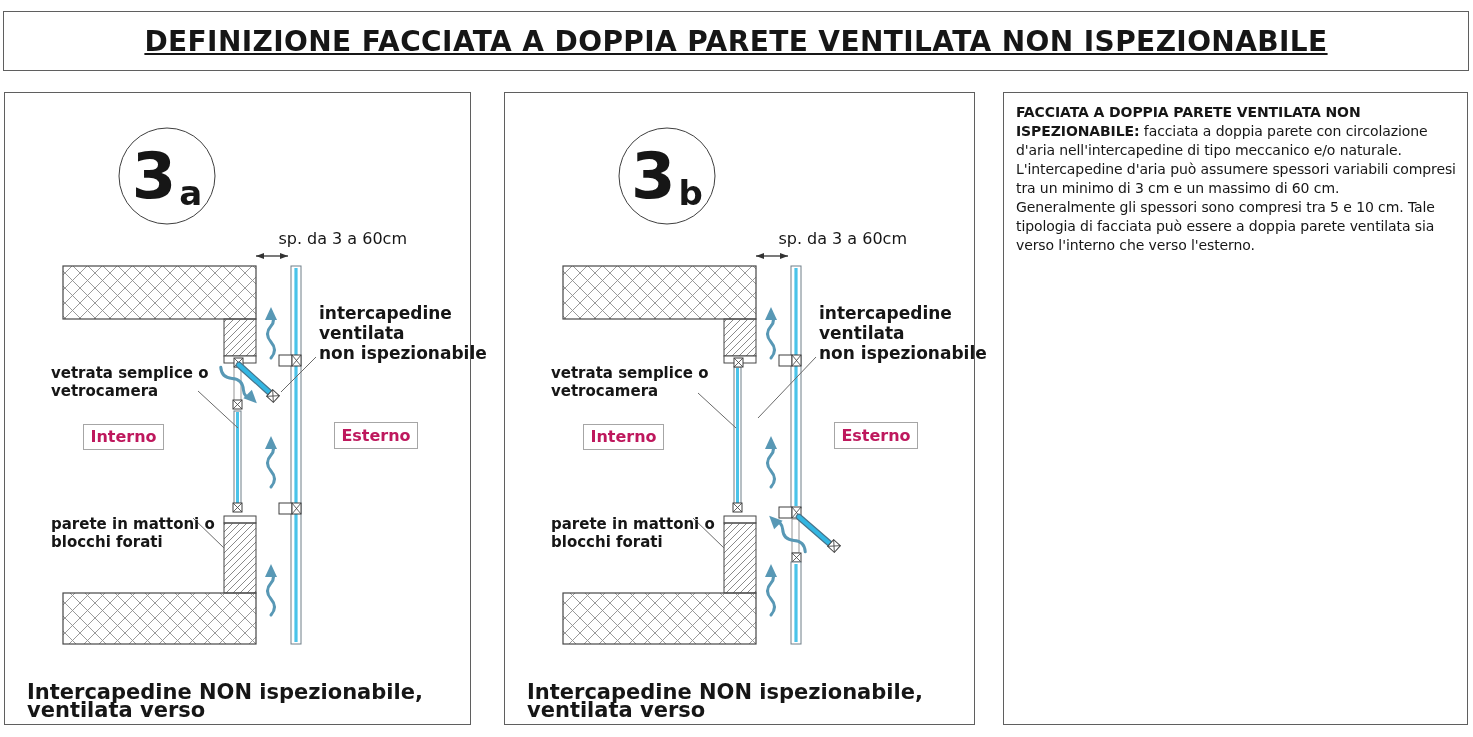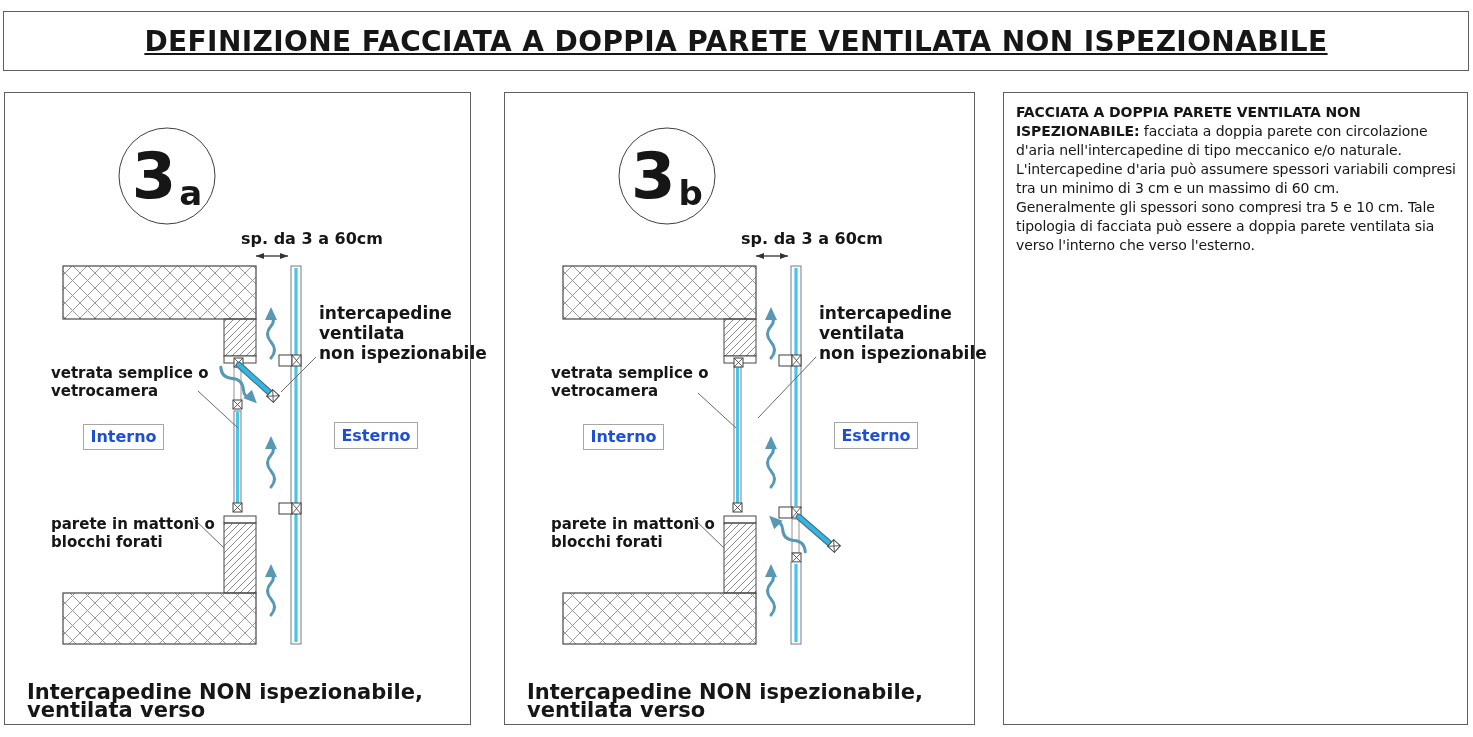--- a/index.html
+++ b/index.html
@@ -10,25 +10,25 @@
   #title-bar .t{font-size:28px;font-weight:600;letter-spacing:0.4px;white-space:nowrap;text-decoration:underline;}
   .panel{top:92px;height:633px;}
   #panel-a{left:4px;width:467px;}
   #panel-b{left:504px;width:471px;}
   #panel-def{left:1003px;width:465px;padding:10px 10px 0 12px;}
   .panel svg{position:absolute;left:0;top:0;}
   .ov{position:absolute;line-height:1.2;}
   .badge{left:114px;top:35px;width:96px;height:96px;display:flex;align-items:center;justify-content:center;}
   .badge .num{font-size:64px;font-weight:600;line-height:1;}
   .badge .ltr{font-size:34px;font-weight:600;line-height:1;margin:34px 0 0 3px;}
-  .dim-label{left:236px;top:136px;width:166px;text-align:left;font-size:16px;font-weight:700;white-space:nowrap;}
+  .dim-label{left:236px;top:136px;width:166px;text-align:right;font-size:16px;font-weight:400;white-space:nowrap;}
   .cavity-label{left:314px;top:210px;font-size:17px;font-weight:700;line-height:20px;white-space:nowrap;}
   .glazing-label{left:46px;top:263px;font-size:15px;font-weight:600;line-height:18px;white-space:nowrap;margin-top:8px;}
   .wall-label{left:46px;top:402px;font-size:15px;font-weight:600;line-height:18px;white-space:nowrap;margin-top:20px;}
-  .side-box{border:1px solid #a6a6a6;color:#1d4ed8;font-size:16px;font-weight:600;
+  .side-box{border:1px solid #a6a6a6;color:#be185d;font-size:16px;font-weight:600;
             display:flex;align-items:center;justify-content:center;white-space:nowrap;}
   .interior-box{left:78px;top:331px;width:79px;height:24px;}
   .exterior-box{left:329px;top:329px;width:82px;height:25px;}
   .caption{left:22px;top:590px;width:440px;font-size:21px;font-weight:700;line-height:18px;}
   #panel-def{font-size:14px;line-height:19px;letter-spacing:-0.1px;}
   #panel-def .lead{font-weight:700;}
   #panel-def .p2{}
 </style>
 </head>
 <body>

